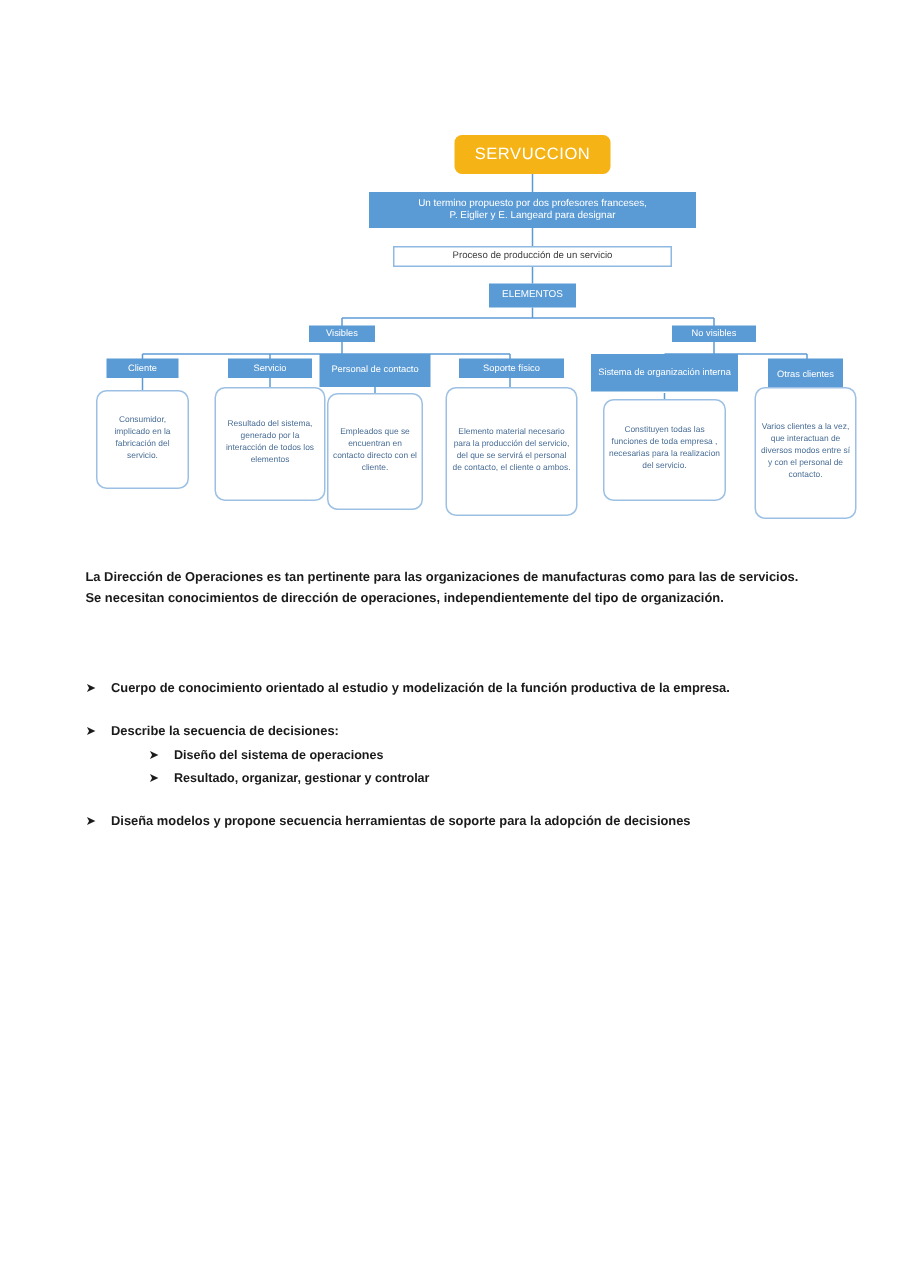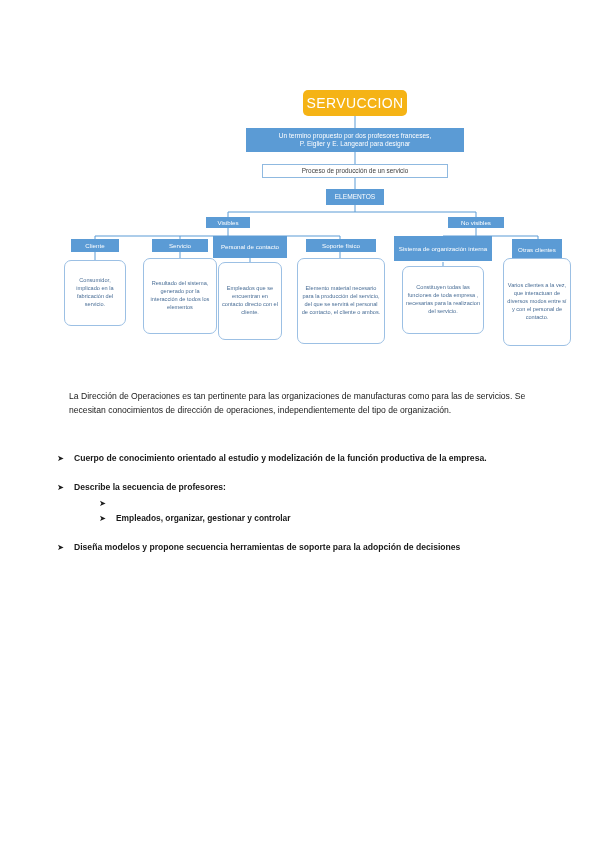--- a/index.html
+++ b/index.html
@@ -33,21 +33,21 @@
     align-items: center;
     justify-content: center;
     text-align: center;
     line-height: 1.15;
   }
   
   .node-servuccion {
     background: #F5B315;
     color: #ffffff;
     border-radius: 5px;
-    font-size: 14px;
+    font-size: 11px;
     letter-spacing: .4px;
   }
   
   .node-blue {
     background: #5B9BD5;
     color: #ffffff;
     font-size: 6.2px;
     padding: 2px 3px;
   }
   .node-blue.lg { font-size: 6.6px; }
@@ -77,21 +77,22 @@
   
   #body-text {
     position: absolute;
     left: 57px; top: 378px;
     width: 486px;
   }
   .para {
     font-size: 8.6px;
     line-height: 1.62;
     color: #1a1a1a;
-    margin: 12px;
+    margin: 0;
+    font-weight: bold;
   }
   #bullets {
     position: absolute;
     left: 57px; top: 452px;
     width: 490px;
   }
   .bullet {
     display: flex;
     font-size: 8.6px;
     line-height: 1.62;
@@ -183,30 +184,31 @@
 
   <div class="bullet">
     <span class="mk">➤</span>
     <span class="tx">Cuerpo de conocimiento orientado al estudio y modelización de la función productiva de la empresa.</span>
   </div>
 
   <div class="gap"></div>
 
   <div class="bullet">
     <span class="mk">➤</span>
-    <span class="tx">Describe la secuencia de profesores:</span>
+    <span class="tx">Describe la secuencia de decisiones:</span>
   </div>
 
   <div class="bullet lvl2">
     <span class="mk">➤</span>
+    <span class="tx">Diseño del sistema de operaciones</span>
   </div>
 
   <div class="bullet lvl2">
     <span class="mk">➤</span>
-    <span class="tx">Empleados, organizar, gestionar y controlar</span>
+    <span class="tx">Resultado, organizar, gestionar y controlar</span>
   </div>
 
   <div class="gap"></div>
 
   <div class="bullet">
     <span class="mk">➤</span>
     <span class="tx">Diseña modelos y propone secuencia herramientas de soporte para la adopción de decisiones</span>
   </div>
 
 </div>

